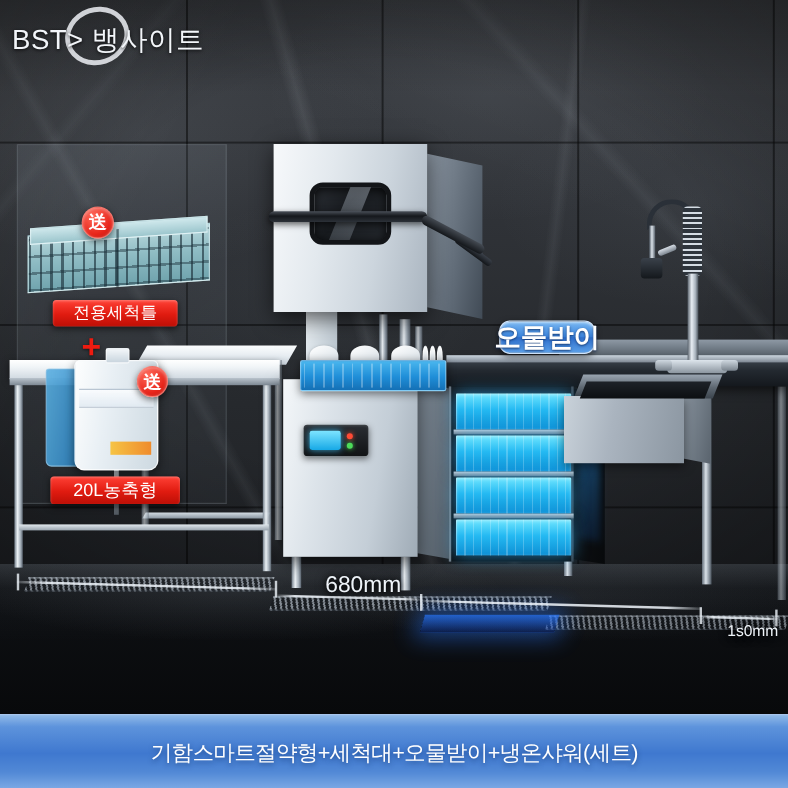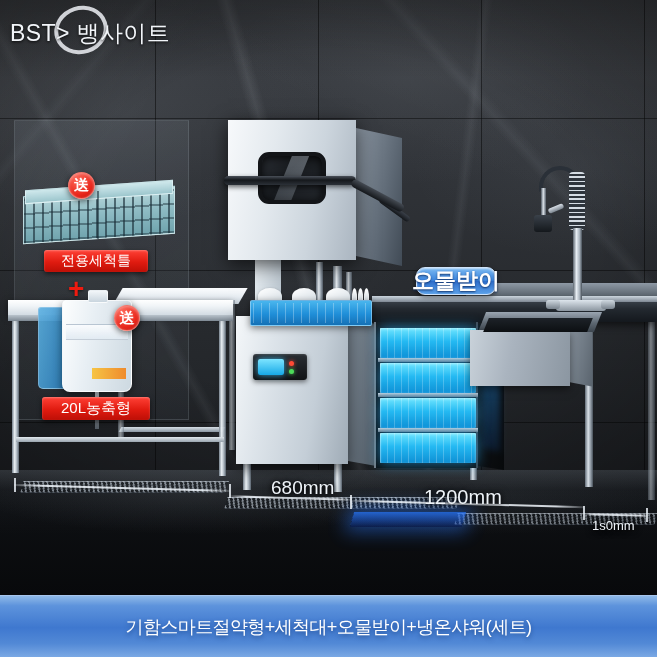--- a/index.html
+++ b/index.html
@@ -484,21 +484,21 @@
     background:rgba(240,246,252,.8);
   }
   .dim-label{
     position:absolute;z-index:35;
     color:#eef3f8;white-space:nowrap;
     text-shadow:0 1px 4px rgba(0,0,0,.95), 0 0 9px rgba(0,0,0,.8);
   }
   .dim-1200L{left:76px;top:466px;font-size:21px;}
   .dim-680{left:271px;top:477px;font-size:19px;}
   .dim-1200R{left:424px;top:486px;font-size:20px;}
-  .dim-150{left:592px;top:518px;font-size:13px;}
+  .dim-150{left:606px;top:518px;font-size:13px;}
 
   
   .banner{
     position:absolute;left:0;top:595px;width:657px;height:62px;z-index:50;
     background:linear-gradient(180deg,#8fb9e8 0%,#5d93dc 16%,#3f78cf 52%,#5289d6 78%,#7aa8e4 100%);
     display:flex;align-items:center;justify-content:center;
     border-top:1px solid rgba(255,255,255,.35);
   }
   .banner-text{
     color:#ffffff;font-size:18px;font-weight:400;letter-spacing:-.6px;
@@ -649,20 +649,19 @@
   <div class="dim-line" style="left:231px;top:497px;width:120px;transform:rotate(1.6deg);"></div>
   <div class="dim-tick" style="left:350px;top:495px;height:14px;"></div>
 
   <div class="dim-line" style="left:352px;top:503px;width:232px;transform:rotate(1.6deg);"></div>
   <div class="dim-tick" style="left:583px;top:506px;height:14px;"></div>
 
   <div class="dim-line" style="left:586px;top:514px;width:62px;transform:rotate(1.6deg);"></div>
   <div class="dim-tick" style="left:646px;top:508px;height:14px;"></div>
 
   <div class="dim-label dim-680">680mm</div>
-  <div class="dim-label dim-1200R">1200mm</div>
   <div class="dim-label dim-150">1s0mm</div>
 
   <div class="banner">
     <span class="banner-text">기함스마트절약형+세척대+오물받이+냉온샤워(세트)</span>
   </div>
 
 </div>
 
 </body></html>

